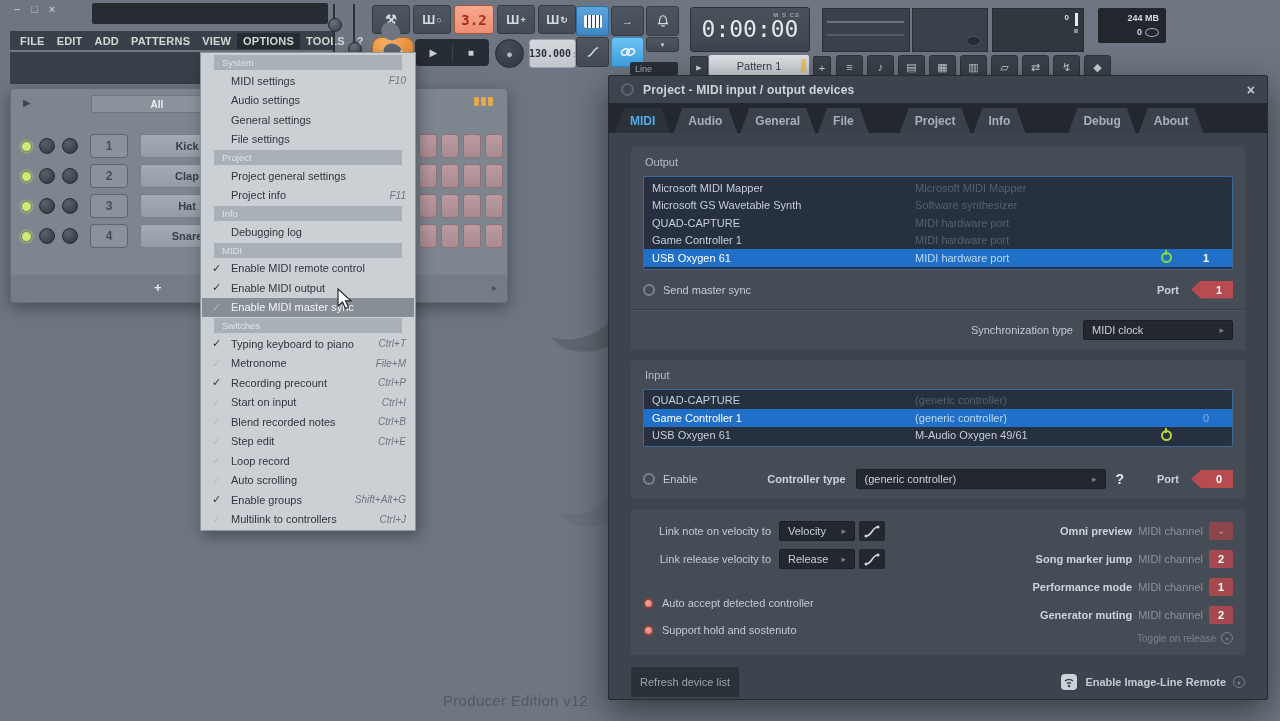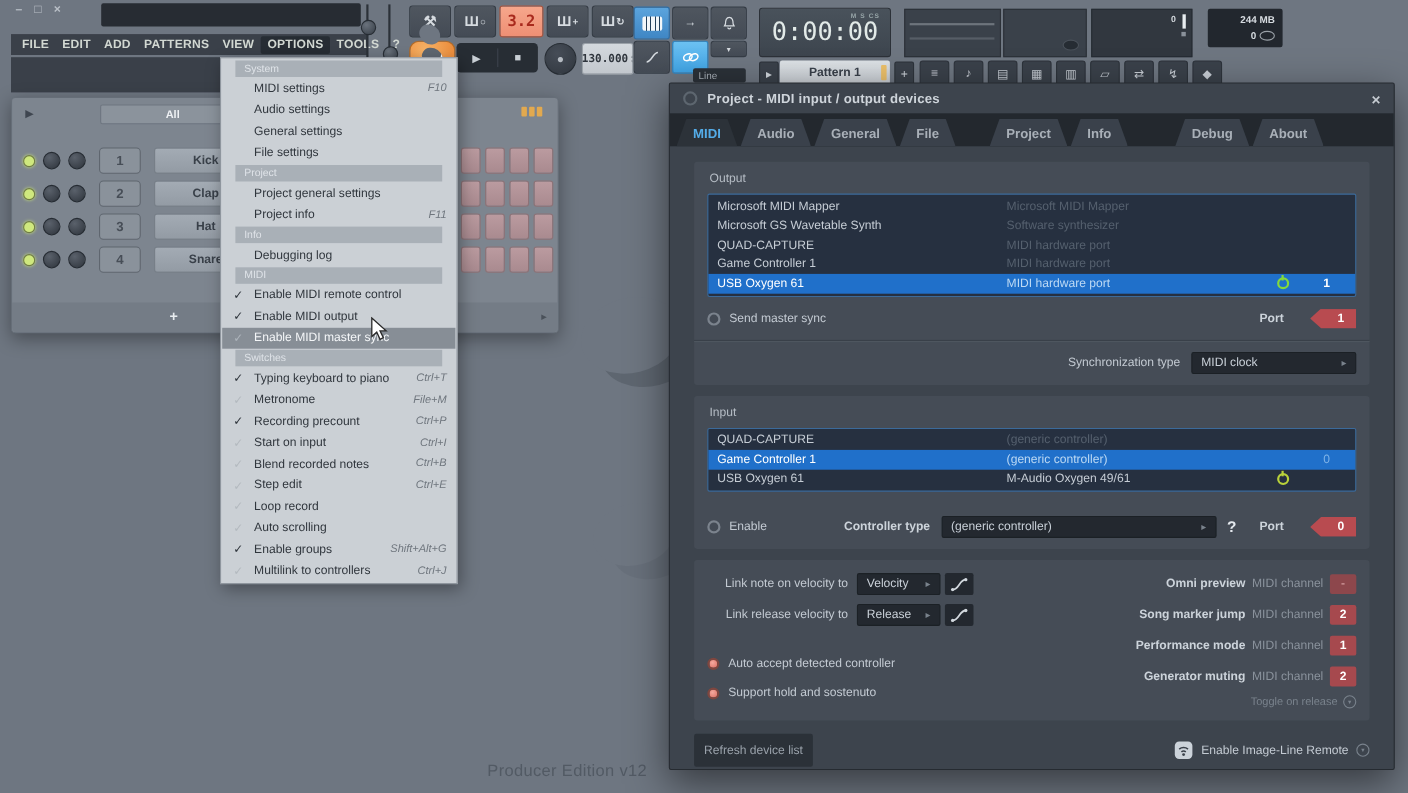--- a/index.html
+++ b/index.html
@@ -71,21 +71,21 @@
   .panel-d .bar{position:absolute;right:5px;top:4px;width:3px;height:13px;background:#e8edf0}
   .panel-d .sq{position:absolute;right:5px;top:20px;width:4px;height:4px;background:#8a919a}
   .mem{position:absolute;left:1098px;top:8px;width:68px;height:35px;background:#22272e;border-radius:2px;
       padding:3px 7px;box-sizing:border-box;text-align:right;color:#d6dbe0;font-size:9px;font-weight:bold;line-height:14px}
   .mem .oval2{display:inline-block;width:12px;height:7px;border:1px solid #9aa1a8;border-radius:50%;vertical-align:middle;margin-left:3px}
 
   
   .pat-arrow{position:absolute;left:690px;top:56px;width:16px;height:21px;background:#3a414a;border:1px solid #2d333b;
       border-radius:2px;color:#cfd5db;font-size:7px;display:flex;align-items:center;justify-content:center}
   .pat-box{position:absolute;left:709px;top:55px;width:100px;height:22px;background:linear-gradient(#dde2e6,#c6cbd1);
-      border-radius:2px;display:flex;align-items:center;justify-content:center;font-size:11px;font-weight:bold;color:#39404a}
+      border-radius:2px;display:flex;align-items:center;justify-content:center;font-size:11px;font-weight:normal;color:#39404a}
   .pat-box .swatch{position:absolute;right:3px;top:4px;width:5px;height:14px;background:#ecc06a;border-radius:1px}
   .pat-plus{position:absolute;left:813px;top:56px;width:16px;height:21px;background:#3a414a;border:1px solid #2d333b;
       border-radius:2px;color:#cfd5db;font-size:11px;display:flex;align-items:center;justify-content:center}
   .icon-row{position:absolute;left:836px;top:55px;display:flex;gap:4px}
   .tb-icon{width:25px;height:22px;background:#3a414a;border:1px solid #2d333b;border-radius:3px;color:#c8ced5;
       font-size:11px;display:flex;align-items:center;justify-content:center}
 
   
   #rack{position:absolute;left:10px;top:88px;width:496px;height:213px;background:#7d858f;border-radius:4px;
       border:1px solid #666e78;box-shadow:0 5px 16px rgba(0,0,0,.35);z-index:5}
@@ -159,21 +159,21 @@
   .dev-row.sel.valdim .dev-val{color:#7fb3e8;font-weight:normal}
   .power{width:11px;height:11px;border:2px solid #84d93c;border-radius:50%;position:relative;display:inline-block;box-sizing:border-box}
   .power::after{content:"";position:absolute;left:50%;top:-4px;width:2px;height:5px;background:#84d93c;transform:translateX(-50%)}
   .power.yel{border-color:#b9d23a}.power.yel::after{background:#b9d23a}
 
   .sync-row{display:flex;align-items:center;margin-top:9px;height:22px}
   .led{width:12px;height:12px;border-radius:50%;border:2px solid #7b838d;background:#434a54;margin-right:8px;box-sizing:border-box;flex:none}
   .led.on{background:radial-gradient(circle at 40% 35%,#f4a99e,#dd6f63);border-color:#7e463f}
   .lbl{color:#c3cad2;font-size:11px}
   .spacer{flex:1}
-  .port-label{color:#ccd3da;font-size:11px;font-weight:bold;margin-right:24px}
+  .port-label{color:#ccd3da;font-size:11px;font-weight:bold;margin-right:12px}
   .port-badge{width:42px;height:18px;background:#b84b50;clip-path:polygon(10px 0,100% 0,100% 100%,10px 100%,0 50%);
       color:#fff;font-weight:bold;font-size:11px;display:flex;align-items:center;justify-content:flex-end;
       padding-right:11px;box-sizing:border-box}
   .divider{height:1px;background:#394049;box-shadow:0 1px 0 #4e565f;margin:8px -12px}
   .synctype-row{display:flex;align-items:center;justify-content:flex-end;gap:10px;height:24px}
   .dd{background:#23282f;border:1px solid #1b2025;border-radius:2px;height:20px;display:flex;align-items:center;
       padding:0 8px;color:#c9d0d8;font-size:11px;box-sizing:border-box}
   .dd .arr{margin-left:auto;color:#79828c;font-size:9px;padding-left:10px}
   .w150{width:150px}.w250{width:250px}.w84{width:76px}
 
@@ -195,21 +195,21 @@
   .chan-badge{width:24px;height:18px;background:#a6494e;border-radius:2px;color:#fff;font-weight:bold;font-size:11px;
       display:flex;align-items:center;justify-content:center}
   .chan-badge.dim{background:#8d474c;color:#c98f93}
   .toggle-row{display:flex;justify-content:flex-end;align-items:center;gap:5px;height:18px;color:#79828c;font-size:10px}
   .toggle-circle{width:10px;height:10px;border-radius:50%;border:1px solid #79828c;display:flex;align-items:center;
       justify-content:center;font-size:6px;color:#79828c}
 
   .dlg-footer{display:flex;align-items:center;margin-top:12px}
   .refresh-btn{width:108px;height:30px;background:#2b3138;border-radius:2px;color:#9aa2ab;font-size:11px;
       display:flex;align-items:center;justify-content:center}
-  .remote{margin-left:auto;display:flex;align-items:center;gap:7px;color:#c3cad2;font-size:11px;font-weight:normal}
+  .remote{margin-left:auto;display:flex;align-items:center;gap:7px;color:#c3cad2;font-size:11px;font-weight:bold}
 
   #cursor{position:absolute;left:336px;top:288px;z-index:40}
 </style>
 </head>
 <body>
 
 <div class="win-controls">
   <span>–</span>
   <span>□</span>
   <span>×</span>

